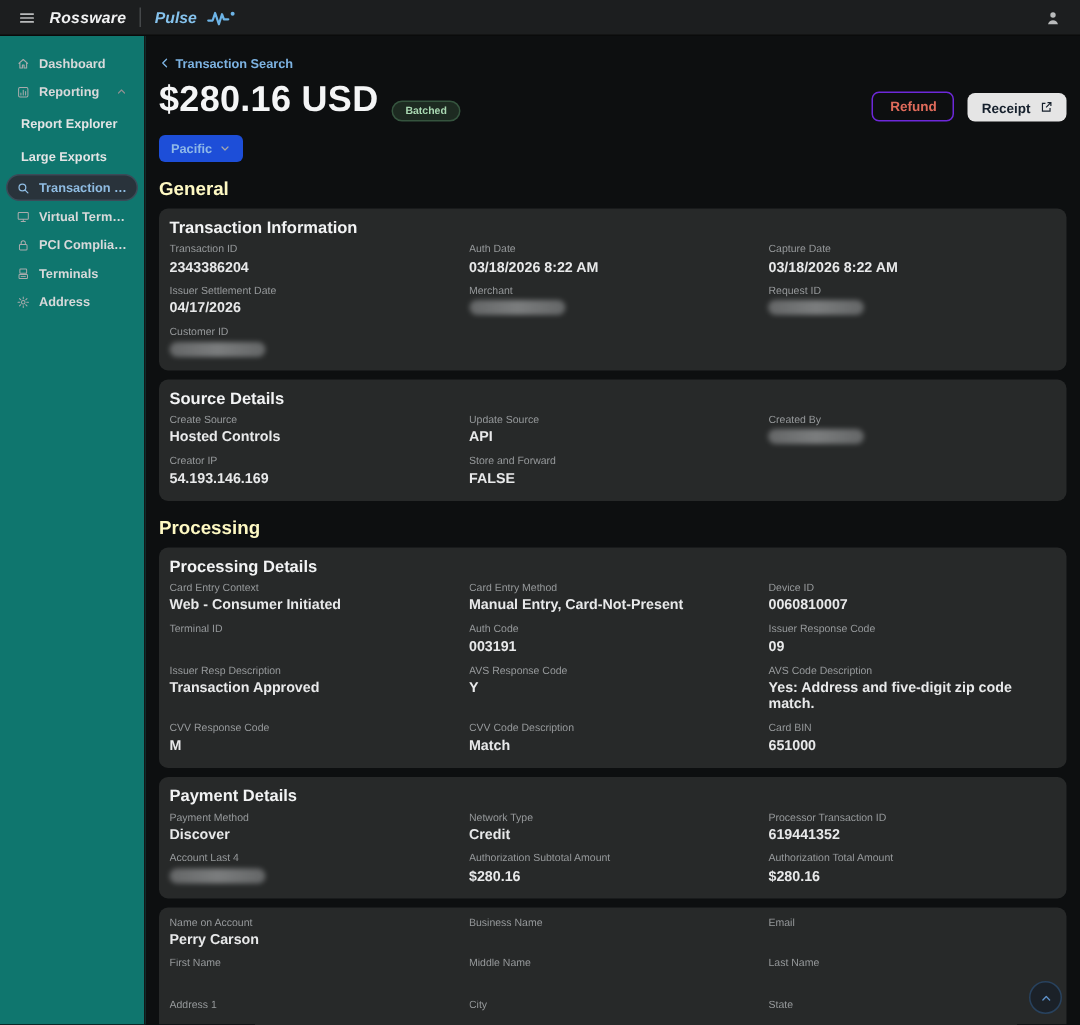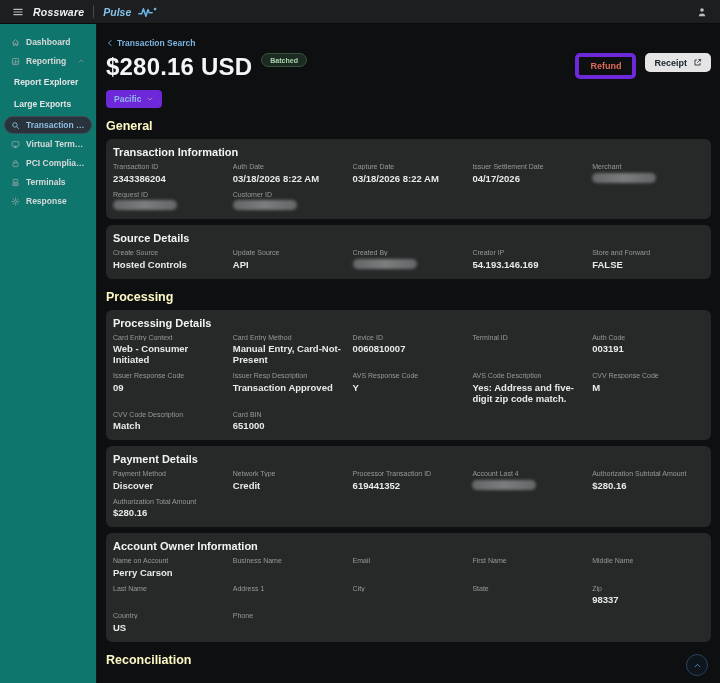--- a/index.html
+++ b/index.html
@@ -47,54 +47,54 @@
   }
   .nav-label { overflow: hidden; text-overflow: ellipsis; }
 
   
   .main { position: absolute; top: 24px; left: 97px; right: 0; bottom: 0; padding: 9px 9px 0 9px; overflow: hidden; }
   .back-link {
     display: inline-flex; align-items: center; gap: 3px;
     color: #7db3e2; font-size: 8.5px; font-weight: 700; text-decoration: none; cursor: pointer;
   }
   .back-link .ic { width: 8px; height: 8px; }
-  .amount-row { display: flex; align-items: flex-start; gap: 9px; margin-top: 2px; }
+  .amount-row { display: flex; align-items: flex-end; gap: 9px; margin-top: 2px; }
   .amount { font-size: 24px; font-weight: 800; color: #f4f5f6; letter-spacing: .2px; }
   .badge {
     font-size: 7px; font-weight: 700; color: #a9d8b2;
     background: #1d2a21; border: 1px solid #35543e;
     padding: 2.5px 8px; border-radius: 9px;
   }
   .refund-btn {
     font-size: 9px; font-weight: 700; color: #e06b5b;
-    background: transparent; border: 4px solid #6d28d9; border-radius: 5px;
+    background: transparent; border: 1px solid #6d28d9; border-radius: 5px;
     padding: 4px 11px; cursor: pointer; font-family: inherit;
   }
   .receipt-btn {
     font-size: 9px; font-weight: 700; color: #16202c;
     background: #e5e5e5; border: none; border-radius: 5px;
     padding: 4.5px 9px; cursor: pointer; font-family: inherit;
     display: inline-flex; align-items: center; gap: 6px;
   }
   .receipt-btn .ic { width: 9px; height: 9px; }
   .tz-btn {
     margin-top: 9px; font-size: 8.5px; font-weight: 700; color: #8fb9e8;
-    background: #6d28d9; border: none; border-radius: 4px;
+    background: #1d4ed8; border: none; border-radius: 4px;
     padding: 4px 8px; cursor: pointer; font-family: inherit;
     display: inline-flex; align-items: center; gap: 5px;
   }
   .tz-btn .ic { width: 8px; height: 8px; color: #a7a9ab; }
 
   
   .section-title { font-size: 12.5px; font-weight: 700; color: #fef9c3; margin: 11px 0 6px 0; }
   .card {
     background: #272929; border-radius: 6px; padding: 7px 7px 9px 7px; margin-bottom: 6px;
   }
   .card-title { font-size: 11px; font-weight: 700; color: #f2f3f4; margin-bottom: 5px; }
-  .field-grid { display: grid; grid-template-columns: repeat(5, 1fr); column-gap: 8px; row-gap: 7px; }
+  .field-grid { display: grid; grid-template-columns: repeat(3, 1fr); column-gap: 8px; row-gap: 7px; }
   .field-label { font-size: 7px; color: #96999b; margin-bottom: 2.5px; white-space: nowrap; overflow: hidden; }
   .field-value { font-size: 9.5px; font-weight: 700; color: #e8e9ea; min-height: 11px; }
   .redacted {
     width: 64px; height: 10px; border-radius: 5px; margin-top: 1px;
     background: linear-gradient(90deg,#6f7172,#8a8c8d,#6f7172);
     filter: blur(1.6px); opacity: .85;
   }
 
   
   .scroll-top {
@@ -197,21 +197,21 @@
       </span>
       <span class="nav-label">Terminals</span>
     </div>
     <div class="nav-item">
       <span class="ic nav-ic">
         <svg viewBox="0 0 16 16">
           <circle cx="8" cy="8" r="2.1" stroke="currentColor" fill="none" stroke-width="1.2"></circle>
           <path d="M8 1.8v2.1M8 12.1v2.1M1.8 8h2.1M12.1 8h2.1M3.6 3.6 5.1 5.1M10.9 10.9l1.5 1.5M12.4 3.6l-1.5 1.5M5.1 10.9l-1.5 1.5" stroke="currentColor" stroke-width="1.2" stroke-linecap="round"></path>
         </svg>
       </span>
-      <span class="nav-label">Response</span>
+      <span class="nav-label">Address</span>
     </div>
   </nav>
 
 <main class="main">
   <a class="back-link">
     <span class="ic">
         <svg viewBox="0 0 16 16">
           <path d="M10 3 5 8l5 5" stroke="currentColor" fill="none" stroke-width="1.8" stroke-linecap="round" stroke-linejoin="round"></path>
         </svg>
       </span>
@@ -377,21 +377,20 @@
             <div class="field-label">Authorization Subtotal Amount</div>
             <div class="field-value">$280.16</div>
           </div>
           <div class="field">
             <div class="field-label">Authorization Total Amount</div>
             <div class="field-value">$280.16</div>
           </div>
         </div>
       </section>
       <section class="card">
-        <h3 class="card-title">Account Owner Information</h3>
         <div class="field-grid">
           <div class="field">
             <div class="field-label">Name on Account</div>
             <div class="field-value">Perry Carson</div>
           </div>
           <div class="field">
             <div class="field-label">Business Name</div>
             <div class="field-value"></div>
           </div>
           <div class="field">

